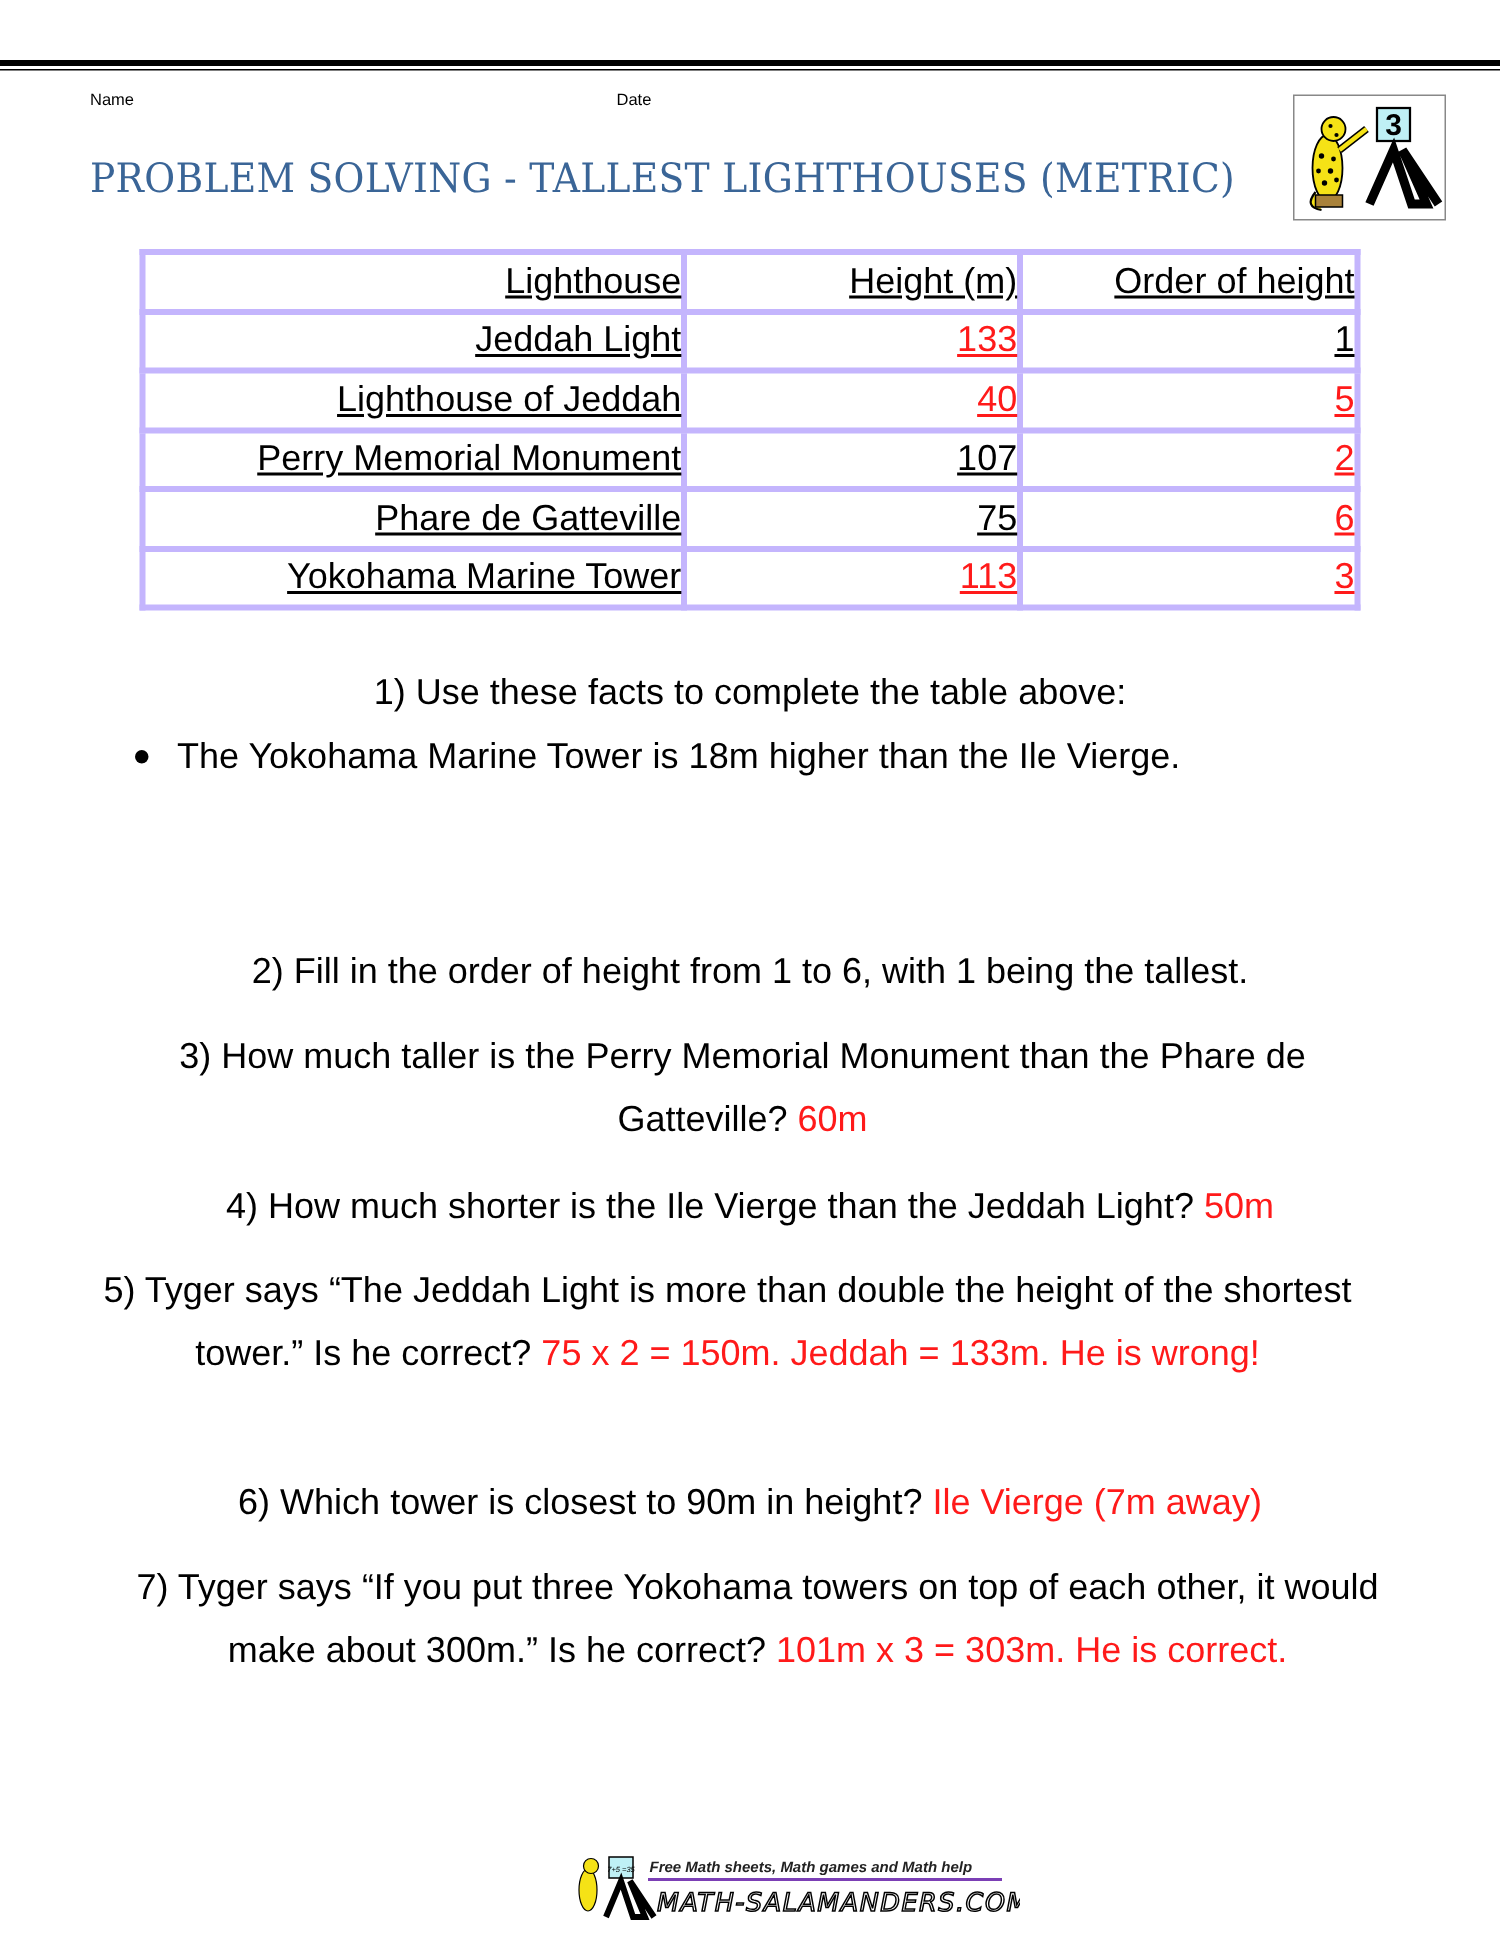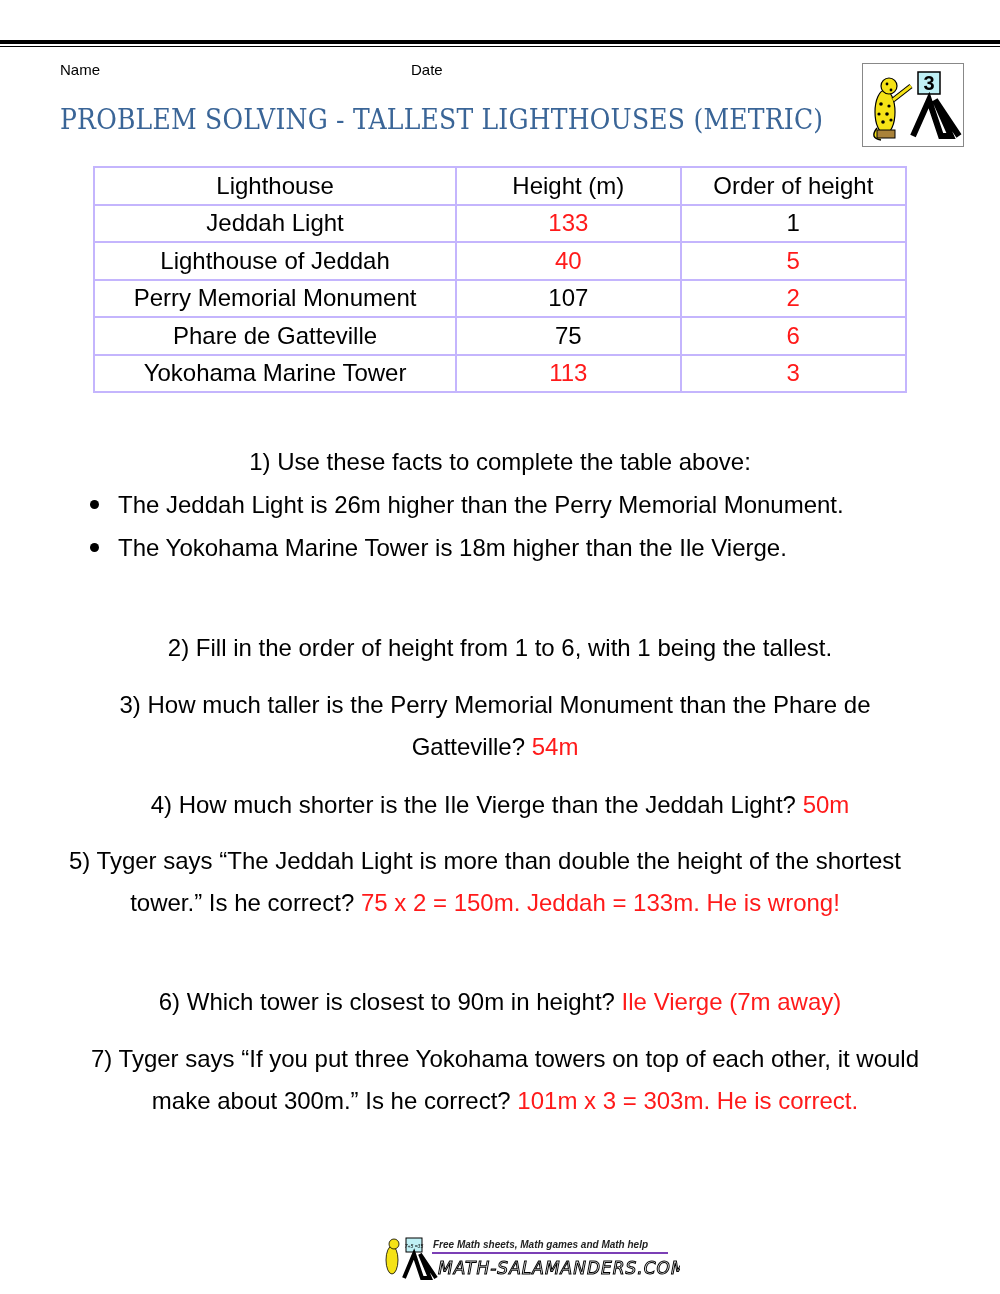--- a/index.html
+++ b/index.html
@@ -1,25 +1,25 @@
 <!DOCTYPE html>
 <html><head>
 <meta charset="utf-8">
 <style>
   html, body { margin: 0; padding: 0; background: #ffffff; }
   body { width: 1000px; height: 1294px; position: relative; overflow: hidden;
          font-family: "Liberation Sans", "DejaVu Sans", sans-serif; color: #000; }
   .topline1 { position: absolute; left: 0; top: 40px; width: 1000px; height: 4px; background: #000; }
   .topline2 { position: absolute; left: 0; top: 46px; width: 1000px; height: 1px; background: #000; }
-  .lbl { position: absolute; top: 61px; font-size: 15px; color: #000; }
+  .lbl { position: absolute; top: 61px; font-size: 11px; color: #000; }
   .title { position: absolute; left: 60px; top: 104px; font-family: "DejaVu Serif", "Liberation Serif", serif;
            font-size: 27px; color: #3a6597; letter-spacing: 0.2px; white-space: nowrap; transform: scaleX(0.93); transform-origin: left; }
   .logo { position: absolute; left: 862px; top: 63px; width: 100px; height: 82px; border: 1px solid #888; background: #fff; }
   table.lh { position: absolute; left: 93px; top: 166px; width: 814px; border-collapse: collapse; font-size: 24px; }
-  table.lh td, table.lh th { border: 2px solid #c4b5fd; text-align: center; height: 35.5px; padding: 0; font-weight: normal; }
+  table.lh td, table.lh th { border: 4px solid #c4b5fd; text-align: right; height: 35.5px; padding: 0; font-weight: normal; text-decoration: underline; }
   table.lh col.c1 { width: 363px; } table.lh col.c2 { width: 225px; } table.lh col.c3 { width: 226px; }
   .red { color: #ff1a1a; }
   .q { position: absolute; left: 60px; font-size: 24px; line-height: 42px; width: 880px; text-align: center; }
   ul.facts { position: absolute; left: 88px; top: 483px; margin: 0; padding: 0; list-style: none; font-size: 24px; }
   ul.facts li { height: 43px; line-height: 43px; position: relative; padding-left: 30px; white-space: nowrap; }
   ul.facts li::before { content: ""; position: absolute; left: 2px; top: 17px; width: 9px; height: 9px; border-radius: 50%; background: #000; }
   .footer { position: absolute; left: 380px; top: 1234px; width: 300px; height: 50px; font-style: italic; }
 </style>
 </head>
 <body>
@@ -89,29 +89,28 @@
   <tr>
     <td>Yokohama Marine Tower</td>
     <td class="red">113</td>
     <td class="red">3</td>
   </tr>
 </tbody>
   </table>
 
 <div class="q" style="top:441px;">1) Use these facts to complete the table above:</div>
 <ul class="facts">
-  <li>The Jeddah Light is 26m higher than the Perry Memorial Monument.</li>
   <li>The Yokohama Marine Tower is 18m higher than the Ile Vierge.</li>
 </ul>
 
 <div class="q" style="top:627px;">2) Fill in the order of height from 1 to 6, with 1 being the tallest.</div>
 
 <div class="q" style="top:684px; width:870px;">
   <span>3) How much taller is the Perry Memorial Monument than the Phare de Gatteville?</span>
-  <span class="red">54m</span>
+  <span class="red">60m</span>
 </div>
 
 <div class="q" style="top:784px;">
   <span>4) How much shorter is the Ile Vierge than the Jeddah Light?</span>
   <span class="red">50m</span>
 </div>
 
 <div class="q" style="top:840px; width:850px;">
   <span>5) Tyger says “The Jeddah Light is more than double the height of the shortest tower.” Is he correct?</span>
   <span class="red">75 x 2 = 150m. Jeddah = 133m. He is wrong!</span>

